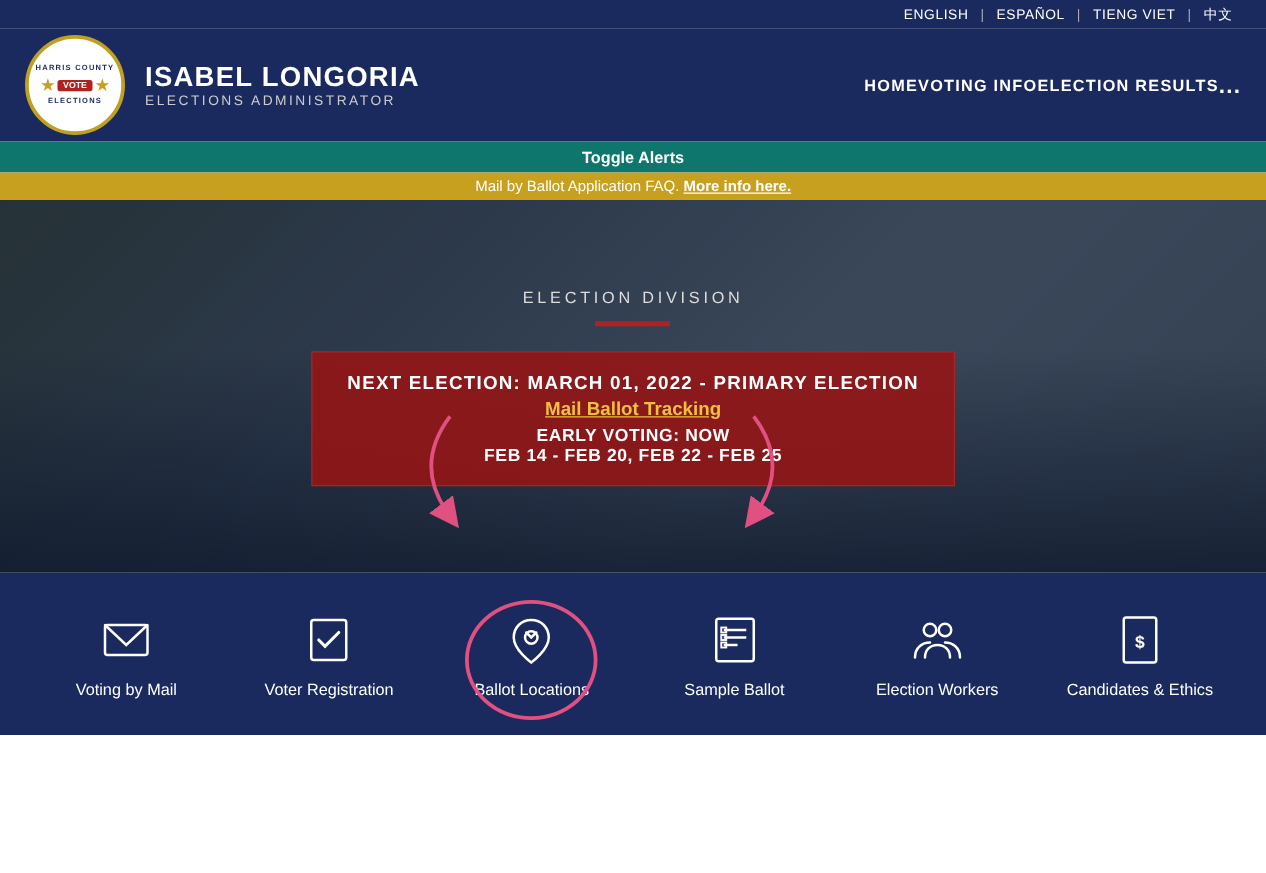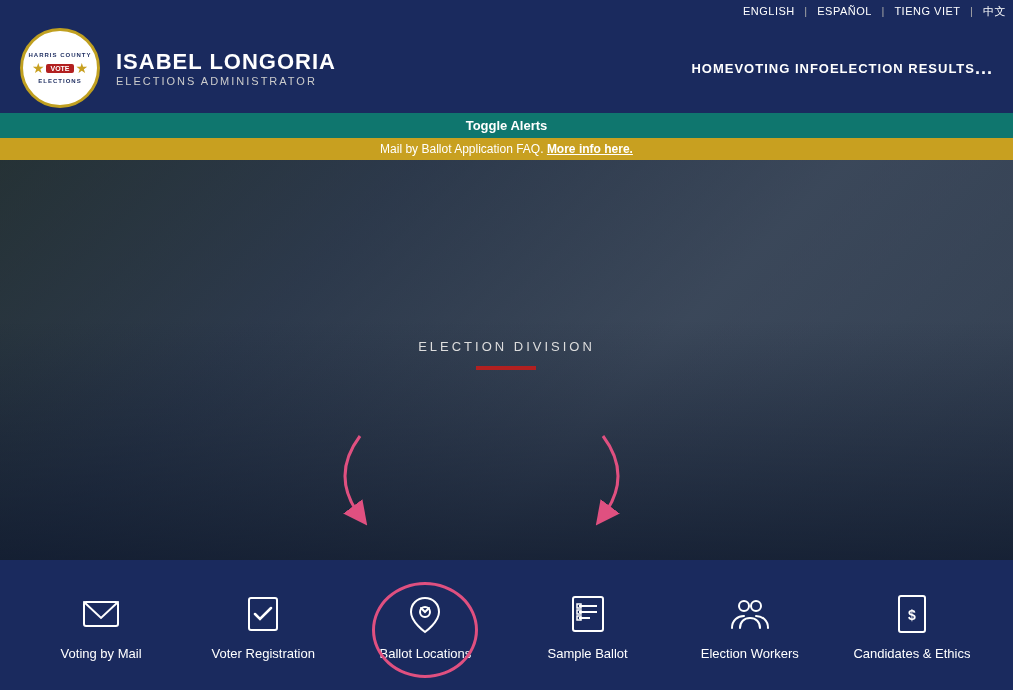--- a/index.html
+++ b/index.html
@@ -4,21 +4,21 @@
   <style>
     * { margin: 0; padding: 0; box-sizing: border-box; }
     body { width: 1013px; height: 698px; overflow: hidden; font-family: Arial, sans-serif; }
 
     
     .top-bar {
       background: #1a2a5e;
       color: white;
       font-size: 11px;
       text-align: right;
-      padding: 4px 4px;
+      padding: 4px 24px;
       letter-spacing: 0.5px;
     }
     .top-bar span { margin: 0 3px; }
     .top-bar .separator { color: #aaa; }
 
     
     .header {
       background: #1a2a5e;
       display: flex;
       align-items: center;
@@ -132,21 +132,21 @@
     }
     .alert-info a {
       color: white;
       font-weight: bold;
       text-decoration: underline;
     }
 
     
     .hero {
       position: relative;
-      height: 400px;
+      height: 298px;
       background: #2a3a4a;
       overflow: hidden;
       display: flex;
       align-items: center;
       justify-content: center;
     }
     .hero-bg {
       position: absolute;
       inset: 0;
       background: 
@@ -352,20 +352,26 @@
         <marker id="arrowR" markerWidth="8" markerHeight="8" refX="4" refY="4" orient="auto">
           <path d="M0,0 L8,4 L0,8 Z" fill="#e05080"></path>
         </marker>
       </defs>
     </svg>
   </div>
 
   <div class="hero-content">
     <div class="hero-division">ELECTION DIVISION</div>
     <div class="hero-divider"></div>
+    <div class="hero-election-box">
+      <div class="next">NEXT ELECTION: MARCH 01, 2022 - PRIMARY ELECTION</div>
+      <a class="tracking">Mail Ballot Tracking</a>
+      <div class="early">EARLY VOTING: NOW</div>
+      <div class="early">FEB 14 - FEB 20, FEB 22 - FEB 25</div>
+    </div>
   </div>
 </div>
 
 <div class="bottom-nav">
 
   <div class="nav-item">
     <div class="nav-icon">
       <svg viewBox="0 0 44 44">
         <rect x="5" y="10" width="34" height="24" rx="2" stroke="white" stroke-width="2" fill="none"></rect>
         <polyline points="5,10 22,26 39,10" stroke="white" stroke-width="2" fill="none" stroke-linecap="round"></polyline>

